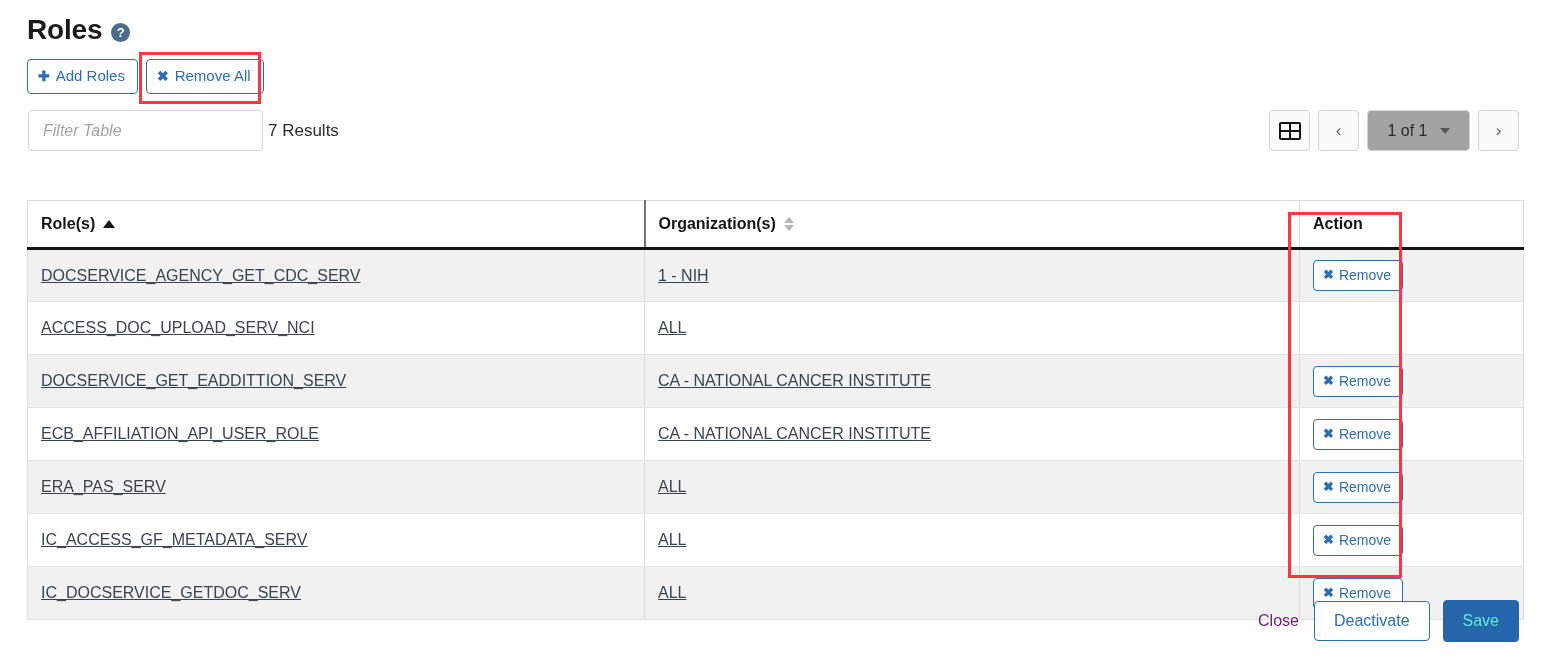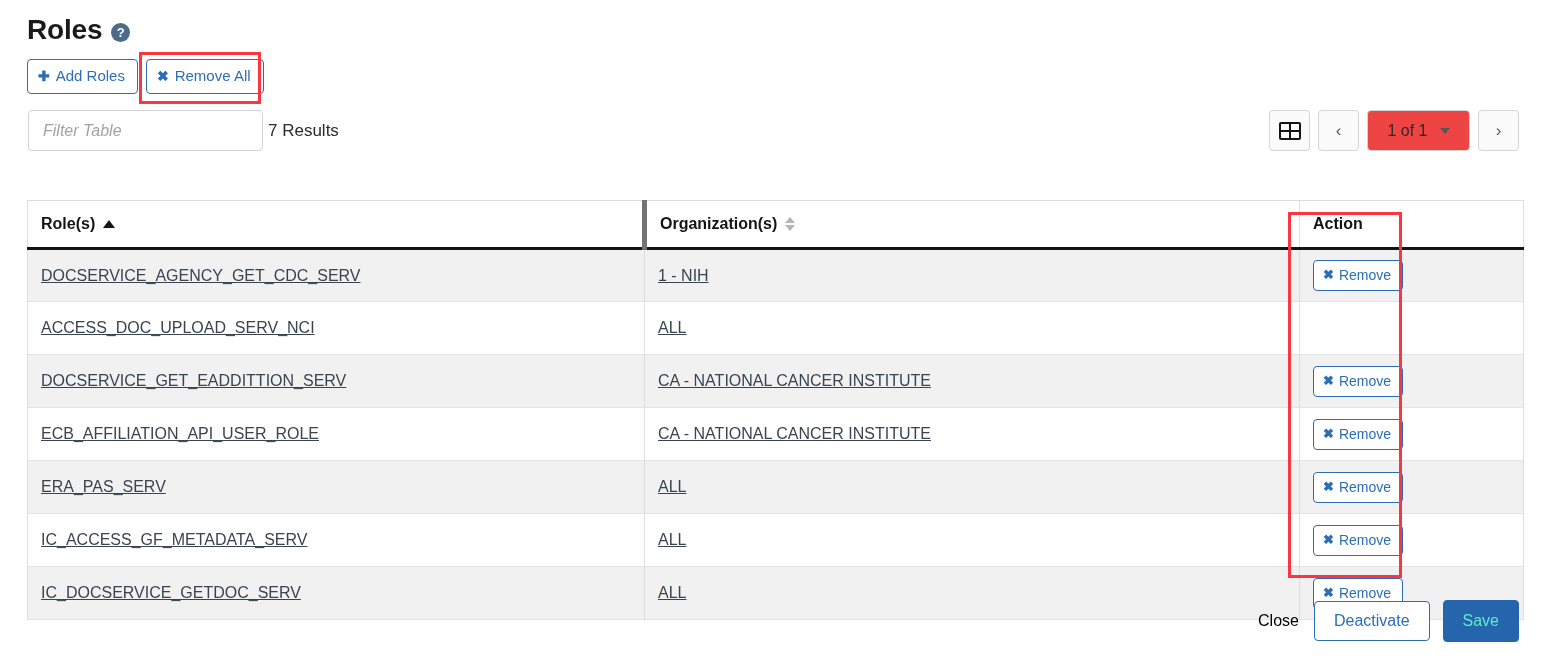--- a/index.html
+++ b/index.html
@@ -78,21 +78,21 @@
   }
   .pg-btn.grid-btn { background: #fbfbfb; }
   .grid-glyph {
     width: 22px; height: 18px; background: #141414;
     display: grid; grid-template-columns: 1fr 1fr; grid-template-rows: 1fr 1fr;
     gap: 2px; padding: 2px; border-radius: 2px;
   }
   .grid-glyph i { background: #ffffff; display: block; }
   .pg-select {
     height: 41px; width: 103px;
-    border: 1px solid #d4d4d4; border-radius: 4px; background: #ef4444;
+    border: 1px solid #d4d4d4; border-radius: 4px; background: #a3a3a3;
     display: flex; align-items: center; justify-content: center; gap: 12px;
     font-size: 16px; color: #2b2b2b; cursor: pointer;
   }
   .caret-down {
     width: 0; height: 0; border-left: 5px solid transparent;
     border-right: 5px solid transparent; border-top: 6px solid #555;
   }
   .chev { font-size: 17px; color: #55595c; line-height: 1; }
 
   
@@ -102,21 +102,21 @@
   }
   table.roles { width: 100%; border-collapse: collapse; table-layout: fixed; margin-top: 36px; }
   table.roles th {
     text-align: left; font-size: 16px; font-weight: 700; color: #141414;
     padding: 13px 12px 13px 13px; height: 48px;
     border-top: 1px solid #dddddd;
     border-bottom: 3px solid #141414;
     background: #ffffff; vertical-align: middle;
   }
   table.roles th.c-role { width: 617px; border-left: 1px solid #dddddd; }
-  table.roles th.c-org  { width: 655px; border-left: 5px solid #737373; }
+  table.roles th.c-org  { width: 655px; border-left: 2px solid #737373; }
   table.roles th.c-act  { width: 224px; border-left: 1px solid #dddddd; border-right: 1px solid #dddddd; }
   .th-inner { display: inline-flex; align-items: center; gap: 8px; }
   .sort-asc {
     width: 0; height: 0; border-left: 6px solid transparent;
     border-right: 6px solid transparent; border-bottom: 8px solid #141414;
     display: inline-block;
   }
   .sort-both { display: inline-flex; flex-direction: column; gap: 2px; }
   .sort-both .up {
     width: 0; height: 0; border-left: 5px solid transparent;
@@ -149,21 +149,21 @@
     cursor: pointer; line-height: 16px; white-space: nowrap;
   }
   .btn-remove .gl { font-size: 13px; font-weight: 700; }
 
   
   .footer {
     position: absolute; right: 25px; top: 600px;
     display: flex; align-items: center; gap: 13px;
   }
   .btn-link {
-    background: transparent; border: none; color: #000000;
+    background: transparent; border: none; color: #701a75;
     font-size: 16px; font-family: "Liberation Sans", sans-serif;
     cursor: pointer; padding: 6px 2px;
   }
   .btn-secondary {
     border: 1px solid #2c6eb5; border-radius: 4px; background: #ffffff;
     color: #2c6eb5; font-size: 16px; font-family: "Liberation Sans", sans-serif;
     padding: 9px 19px; cursor: pointer; line-height: 20px;
   }
   .btn-primary {
     border: 1px solid #2565ab; border-radius: 4px; background: #2565ab;

